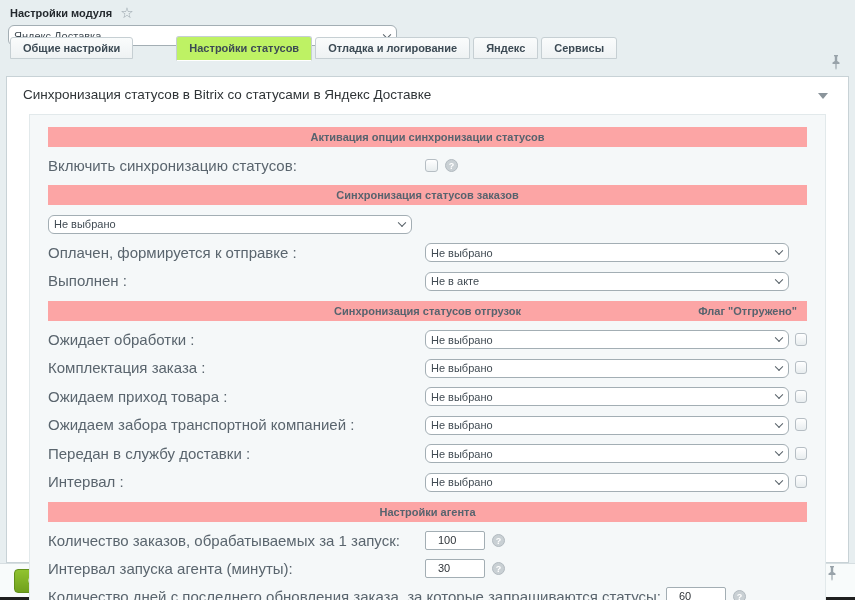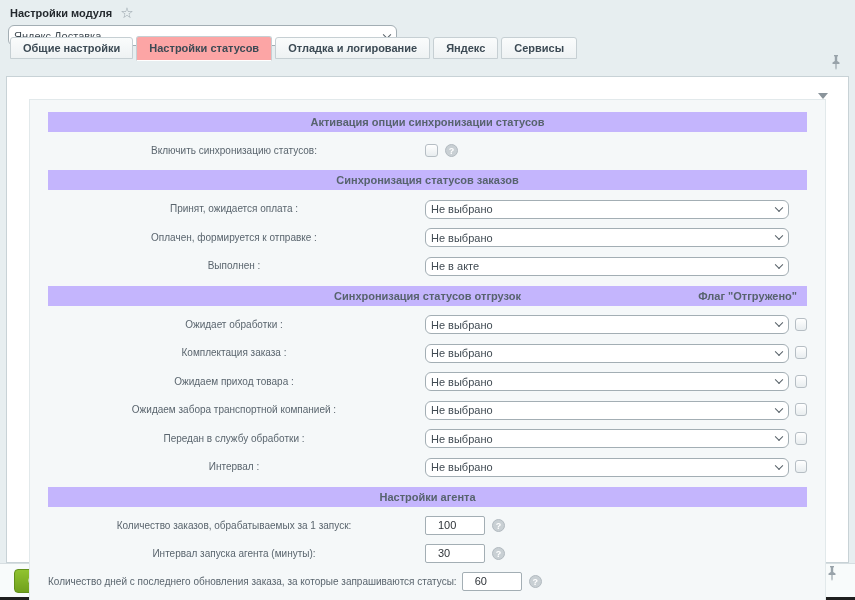--- a/index.html
+++ b/index.html
@@ -20,40 +20,40 @@
     border-right:1.6px solid #555f66; border-bottom:1.6px solid #555f66;
     transform:translateY(-70%) rotate(45deg); pointer-events:none; }
 
   .module-selwrap { position:absolute; top:25px; left:8px; }
   .module-selwrap select { width:389px; height:21px; }
 
   .tabs { position:absolute; left:10px; top:36px; height:24px; display:flex; align-items:center; z-index:3; }
   .tab { height:22px; line-height:20px; padding:0 12px; margin-right:3px; font-size:11px; font-weight:bold;
     color:#3c4a54; background:linear-gradient(#fafcfc,#eef2f3); border:1px solid #c6cfd3;
     border-radius:3px 3px 0 0; cursor:pointer; white-space:nowrap; }
-  .tab.active { height:25px; line-height:23px; margin-bottom:-1px; background:#fca5a5; border-bottom:1px solid #fff; z-index:4; }
+  .tab.active { height:25px; line-height:23px; margin-bottom:-1px; background:#bef264; border-bottom:1px solid #fff; z-index:4;margin-left:40px; }
 
   .pin-top { position:absolute; top:55px; right:14px; cursor:pointer; }
   .pin-bottom { position:absolute; bottom:12px; right:18px; cursor:pointer; }
 
   .main-box { position:absolute; top:76px; left:6px; right:6px; bottom:37px;
     background:#fff; border:1px solid #c8d2d6; z-index:2; }
 
   .section-header { position:relative; padding:10px 16px 9px; font-size:13.5px; color:#2f3437; cursor:pointer; }
   .section-header .chevron { position:absolute; right:20px; top:16px; width:0; height:0;
     border-left:5px solid transparent; border-right:5px solid transparent; border-top:6px solid #8a949b; }
 
   .form-body { margin:3px 22px 0; background:#f5f8f9; border:1px solid #e2e9eb; padding:2px 18px 14px; }
 
-  .bar { position:relative; background:#c4b5fd; text-align:center; font-size:11px; font-weight:bold;
+  .bar { position:relative; background:#fca5a5; text-align:center; font-size:11px; font-weight:bold;
     color:#57636e; padding:4px 0; margin:10px 0 6px; }
   .bar .flag { position:absolute; right:10px; top:4px; font-weight:bold; }
 
   .row { display:flex; align-items:center; margin:9px 0; min-height:19px; }
-  .row .label { flex:1; text-align:center; padding-right:5px; font-size:10px; color:#5a656e; white-space:nowrap; }
+  .row .label { flex:1; text-align:left; padding-right:5px; font-size:15px; color:#5a656e; white-space:nowrap; }
   .row .ctrl { width:382px; flex:none; display:flex; align-items:center; }
 
   .rowsel select { width:364px; height:19px; }
 
   .cb { width:13px; height:13px; appearance:none; -webkit-appearance:none;
     border:1px solid #b6bec4; border-radius:3px; background:linear-gradient(#fff,#e8edef); cursor:pointer; }
   .ctrl .cb.after-sel { margin-left:6px; }
 
   .help-icon { display:inline-block; width:13px; height:13px; border-radius:50%;
     background:#c9d0d4; border:1px solid #b2bac0; color:#fff; font-size:9px; font-weight:bold;
@@ -95,41 +95,41 @@
 </div>
 
 <span class="pin-top">
   <svg width="10" height="15" viewBox="0 0 10 15">
       <path fill="#99a3aa" d="M3 0h4v1.2l-.8.4V6l2.3 1.4V9H5.6v4.2L5 15l-.6-1.8V9H1.5V7.4L3.8 6V1.6L3 1.2z"></path>
     </svg>
 </span>
 
 <div class="main-box">
   <div class="section-header">
+    <span>Синхронизация статусов в Bitrix со статусами в Яндекс Доставке</span>
     <span class="chevron"></span>
   </div>
 
   <div class="form-body">
 
     <div class="bar">
       <span>Активация опции синхронизации статусов</span>
     </div>
     <div class="row">
       <div class="label">Включить синхронизацию статусов:</div>
       <div class="ctrl">
         <input type="checkbox" class="cb" style="">
         <span class="help-icon">?</span>
       </div>
     </div>
 
     <div class="bar">
       <span>Синхронизация статусов заказов</span>
     </div>
     <div class="row">
-      <div class="label">Принят, ожидается оплата :</div>
       <div class="ctrl">
           <span class="selwrap rowsel"><select><option>Не выбрано</option></select><span class="chev"></span></span>
         </div>
     </div>
     <div class="row">
       <div class="label">Оплачен, формируется к отправке :</div>
       <div class="ctrl">
           <span class="selwrap rowsel"><select><option>Не выбрано</option></select><span class="chev"></span></span>
         </div>
     </div>
@@ -166,21 +166,21 @@
         </div>
     </div>
     <div class="row">
       <div class="label">Ожидаем забора транспортной компанией :</div>
       <div class="ctrl">
           <span class="selwrap rowsel"><select><option>Не выбрано</option></select><span class="chev"></span></span>
           <input type="checkbox" class="cb after-sel" style="">
         </div>
     </div>
     <div class="row">
-      <div class="label">Передан в службу обработки :</div>
+      <div class="label">Передан в службу доставки :</div>
       <div class="ctrl">
           <span class="selwrap rowsel"><select><option>Не выбрано</option></select><span class="chev"></span></span>
           <input type="checkbox" class="cb after-sel" style="">
         </div>
     </div>
     <div class="row">
       <div class="label">Интервал :</div>
       <div class="ctrl">
           <span class="selwrap rowsel"><select><option>Не выбрано</option></select><span class="chev"></span></span>
           <input type="checkbox" class="cb after-sel" style="">

